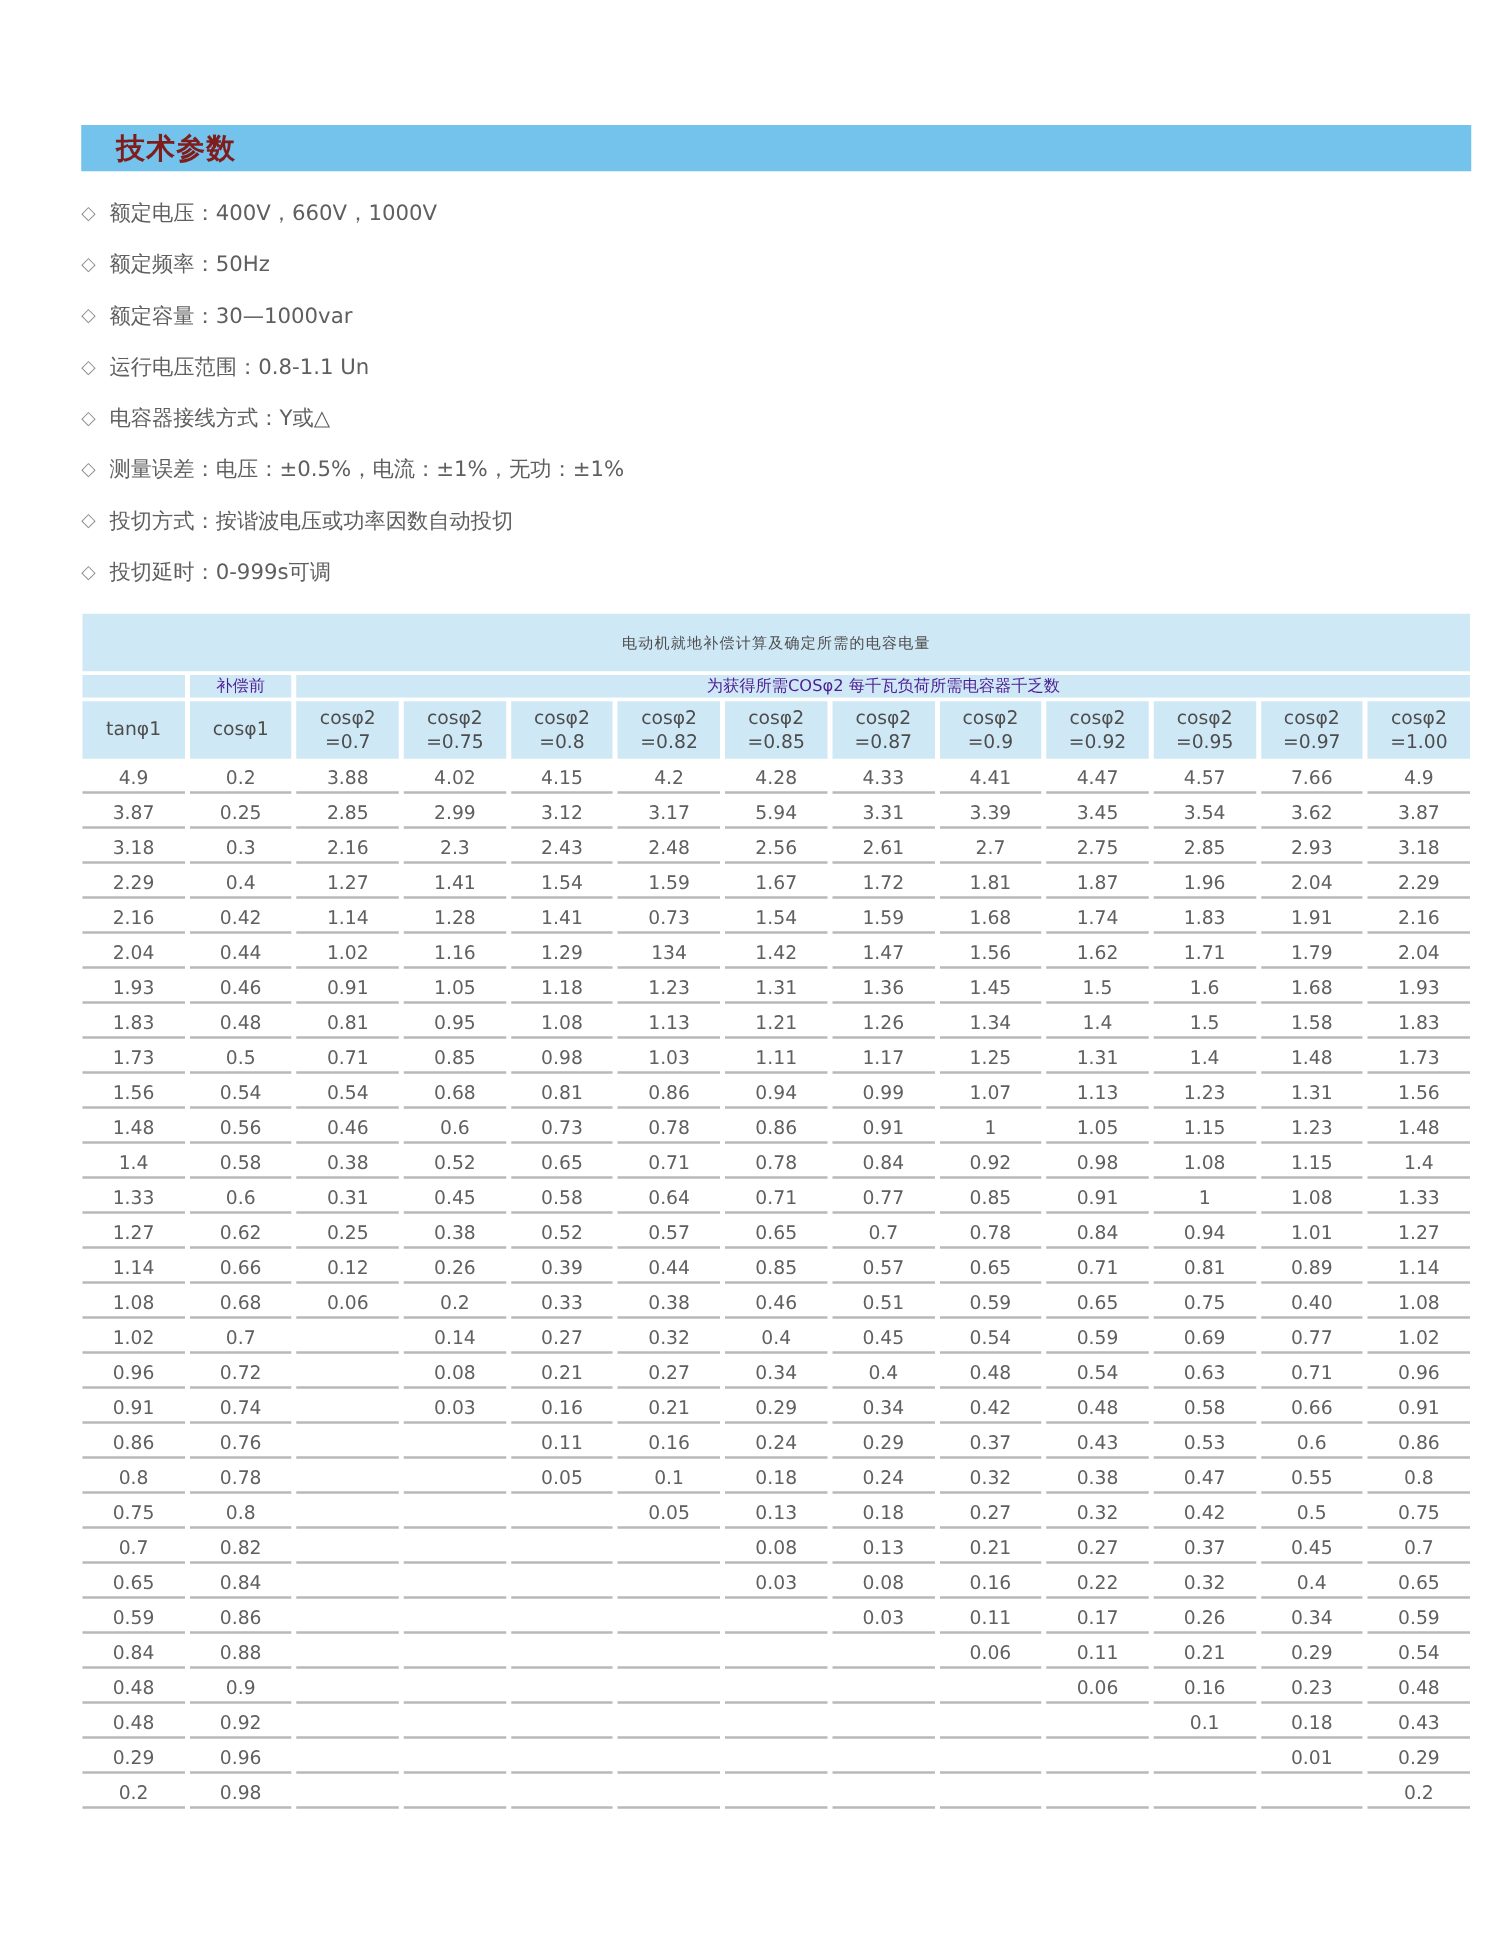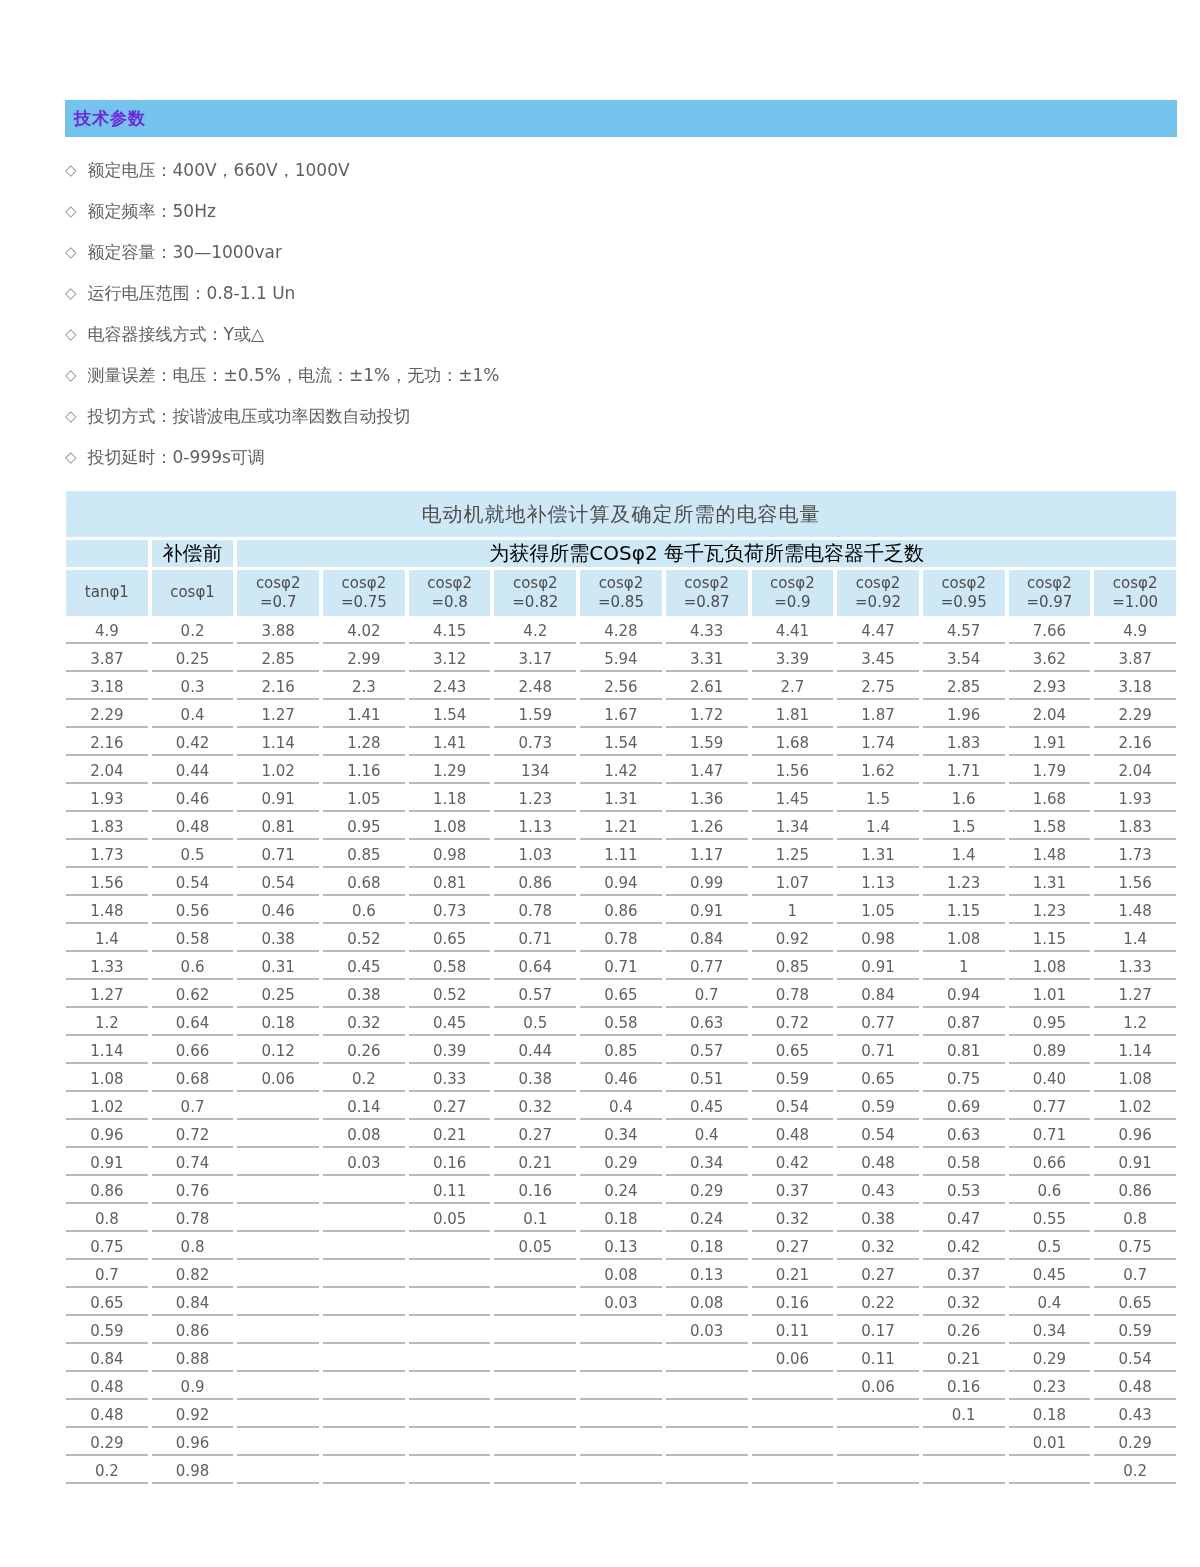--- a/index.html
+++ b/index.html
@@ -17,21 +17,21 @@
     font-family:"DejaVu Sans","Liberation Sans",sans-serif;
     color:var(--text-gray);
   }
   .section-bar{
     position:absolute;left:65px;top:100px;width:1112px;height:37px;
     background:var(--accent-blue);
     display:flex;align-items:center;
     box-sizing:border-box;padding-left:9px;
   }
   .section-bar .title{
-    color:#6d28d9;font-size:17px;font-weight:bold;letter-spacing:1px;
+    color:#7f1d1d;font-size:23px;font-weight:bold;letter-spacing:1px;margin-left:19px;
   }
   .specs{
     position:absolute;left:65px;top:150px;width:1000px;
     list-style:none;margin:0;padding:0;
   }
   .specs li{
     height:41px;display:flex;align-items:center;
     font-size:17px;color:#5f5f5f;
   }
   .specs .diamond{
@@ -41,25 +41,25 @@
     position:absolute;left:62px;top:488px;width:1118px;
     border-collapse:separate;border-spacing:4px 3px;
     table-layout:fixed;
   }
   .comp-table td,.comp-table th{
     padding:0;margin:0;font-weight:normal;text-align:center;
     overflow:hidden;
   }
   .comp-table .t-title{
     background:var(--header-blue);height:46px;
-    font-size:20px;color:#4d4d4d;letter-spacing:1px;
+    font-size:12px;color:#4d4d4d;letter-spacing:1px;
   }
   .comp-table .t-group{
     background:var(--header-blue);height:18px;
-    font-size:20px;color:#000000;
+    font-size:13px;color:#4c1d95;
   }
   .comp-table thead th.colhead{
     background:var(--header-blue);height:46px;
     font-size:15px;color:#4d4d4d;line-height:1.3;
     vertical-align:middle;
   }
   .comp-table tbody td{
     height:23px;font-size:15px;color:#606060;
     border-bottom:2px solid var(--line-gray);
     vertical-align:middle;
@@ -375,35 +375,20 @@
         <td>0.57</td>
         <td>0.65</td>
         <td>0.7</td>
         <td>0.78</td>
         <td>0.84</td>
         <td>0.94</td>
         <td>1.01</td>
         <td>1.27</td>
       </tr>
       <tr>
-        <td>1.2</td>
-        <td>0.64</td>
-        <td>0.18</td>
-        <td>0.32</td>
-        <td>0.45</td>
-        <td>0.5</td>
-        <td>0.58</td>
-        <td>0.63</td>
-        <td>0.72</td>
-        <td>0.77</td>
-        <td>0.87</td>
-        <td>0.95</td>
-        <td>1.2</td>
-      </tr>
-      <tr>
         <td>1.14</td>
         <td>0.66</td>
         <td>0.12</td>
         <td>0.26</td>
         <td>0.39</td>
         <td>0.44</td>
         <td>0.85</td>
         <td>0.57</td>
         <td>0.65</td>
         <td>0.71</td>

